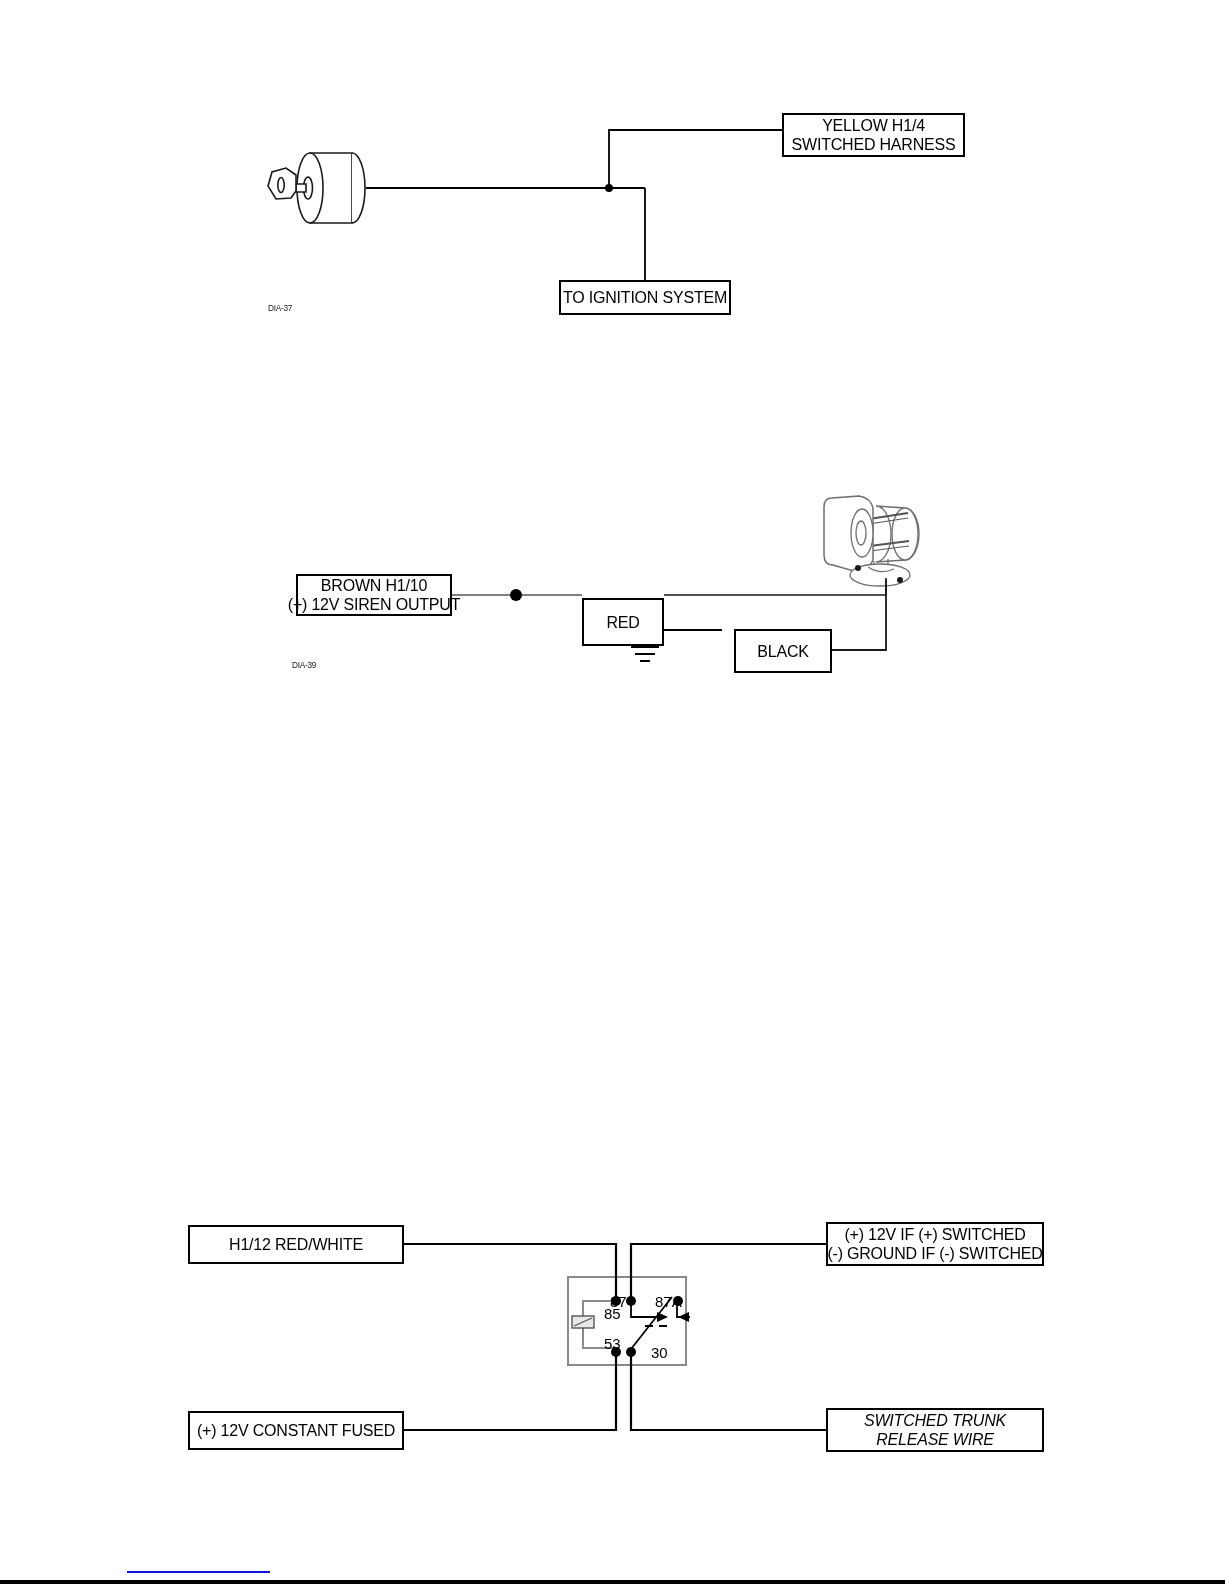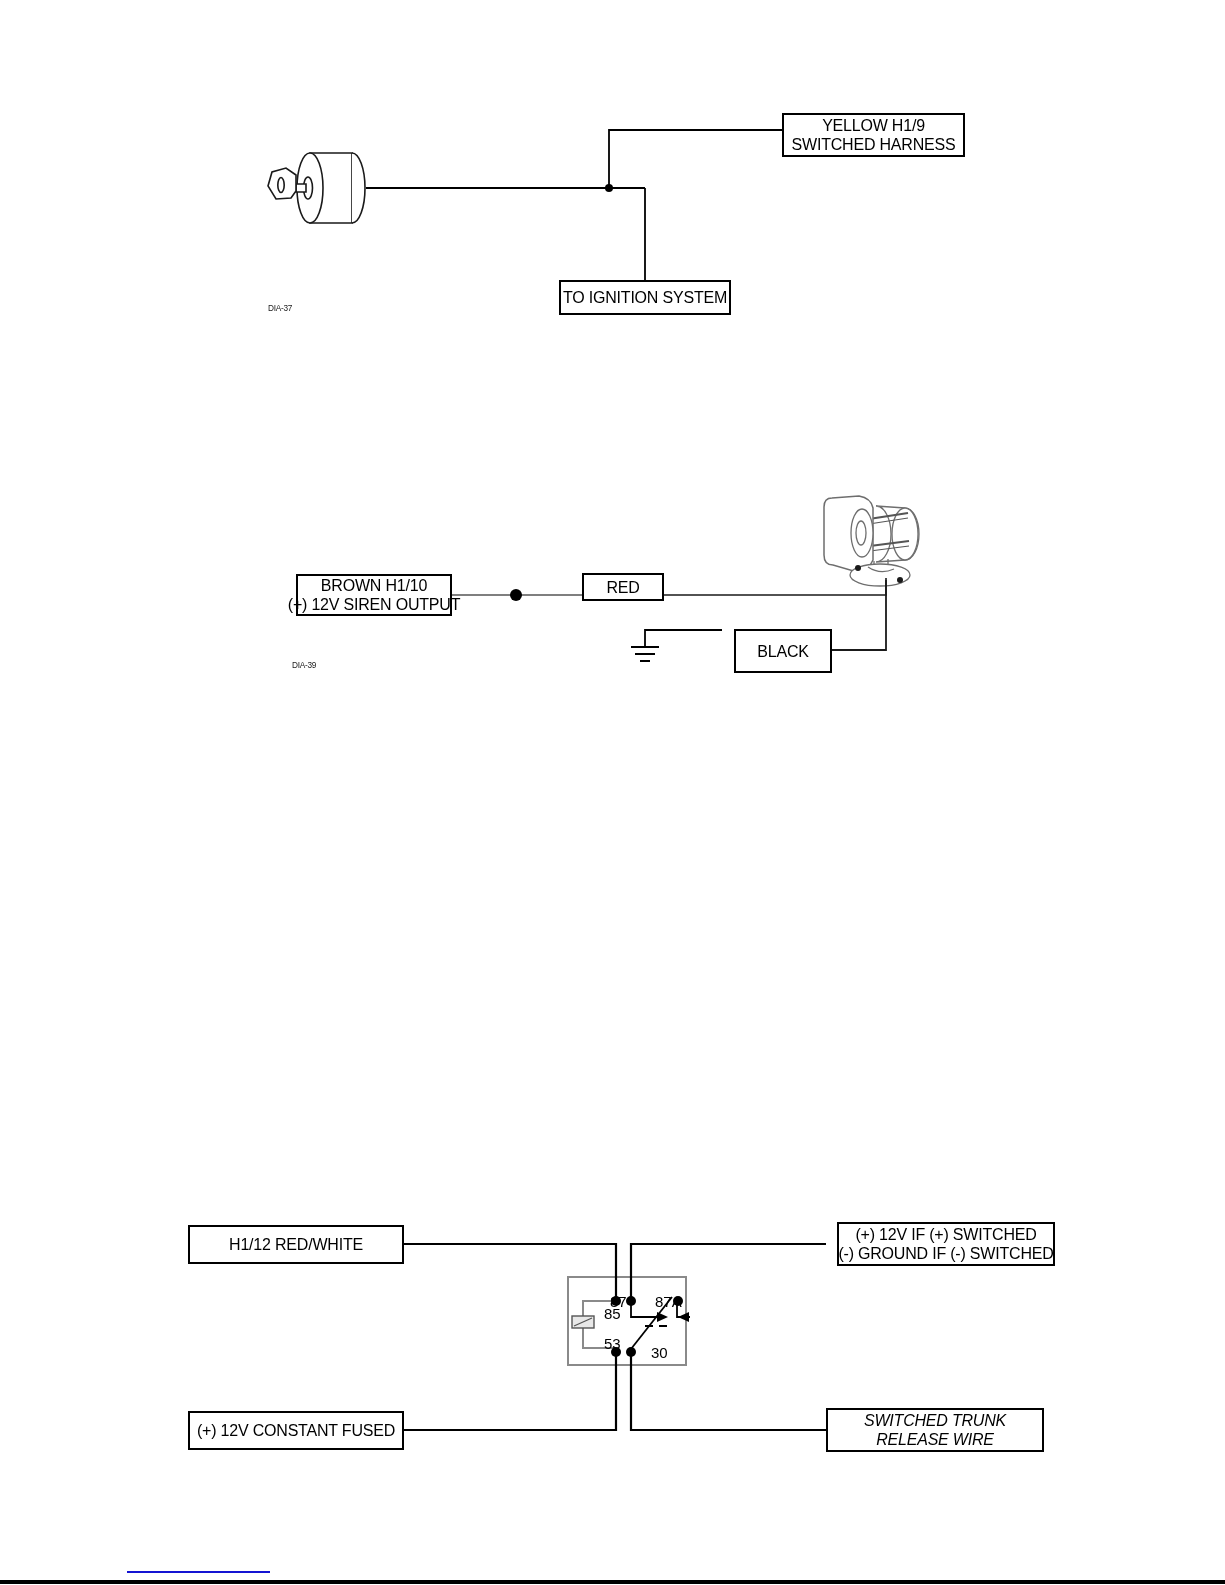--- a/index.html
+++ b/index.html
@@ -184,50 +184,50 @@
 
         <circle cx="616" cy="1301" r="5" fill="#000"></circle>
         <circle cx="631" cy="1301" r="5" fill="#000"></circle>
         <circle cx="678" cy="1301" r="5" fill="#000"></circle>
         <circle cx="616" cy="1352" r="5" fill="#000"></circle>
         <circle cx="631" cy="1352" r="5" fill="#000"></circle>
       </g>
     </svg>
 
     <div class="lbl" style="left:782px; top:113px; width:183px; height:44px;">
-      <span>YELLOW H1/9</span>
+      <span>YELLOW H1/4</span>
       <span>SWITCHED HARNESS</span>
     </div>
 
     <div class="lbl" style="left:559px; top:280px; width:172px; height:35px;">
       <span>TO IGNITION SYSTEM</span>
     </div>
 
     <div class="diacode" style="left:268px; top:303px;">DIA-37</div>
 
     <div class="lbl" style="left:296px; top:574px; width:156px; height:42px;">
       <span>BROWN H1/10</span>
       <span>(+) 12V SIREN OUTPUT</span>
     </div>
 
-    <div class="lbl" style="left:582px; top:573px; width:82px; height:28px;">
+    <div class="lbl" style="left:582px; top:598px; width:82px; height:48px;">
       <span>RED</span>
     </div>
 
     <div class="lbl" style="left:722px; top:629px; width:98px; height:44px;margin-left:12px;">
       <span>BLACK</span>
     </div>
 
     <div class="diacode" style="left:292px; top:660px;">DIA-39</div>
 
     <div class="lbl" style="left:188px; top:1225px; width:216px; height:39px;">
       <span>H1/12 RED/WHITE</span>
     </div>
 
-    <div class="lbl" style="left:826px; top:1222px; width:218px; height:44px;margin-left:11px;">
+    <div class="lbl" style="left:826px; top:1222px; width:218px; height:44px;">
       <span>(+) 12V IF (+) SWITCHED</span>
       <span>(-) GROUND IF (-) SWITCHED</span>
     </div>
 
     <div class="lbl" style="left:188px; top:1411px; width:216px; height:39px;">
       <span>(+) 12V CONSTANT FUSED</span>
     </div>
 
     <div class="lbl" style="left:826px; top:1408px; width:218px; height:44px;font-style:italic;">
       <span>SWITCHED TRUNK</span>

